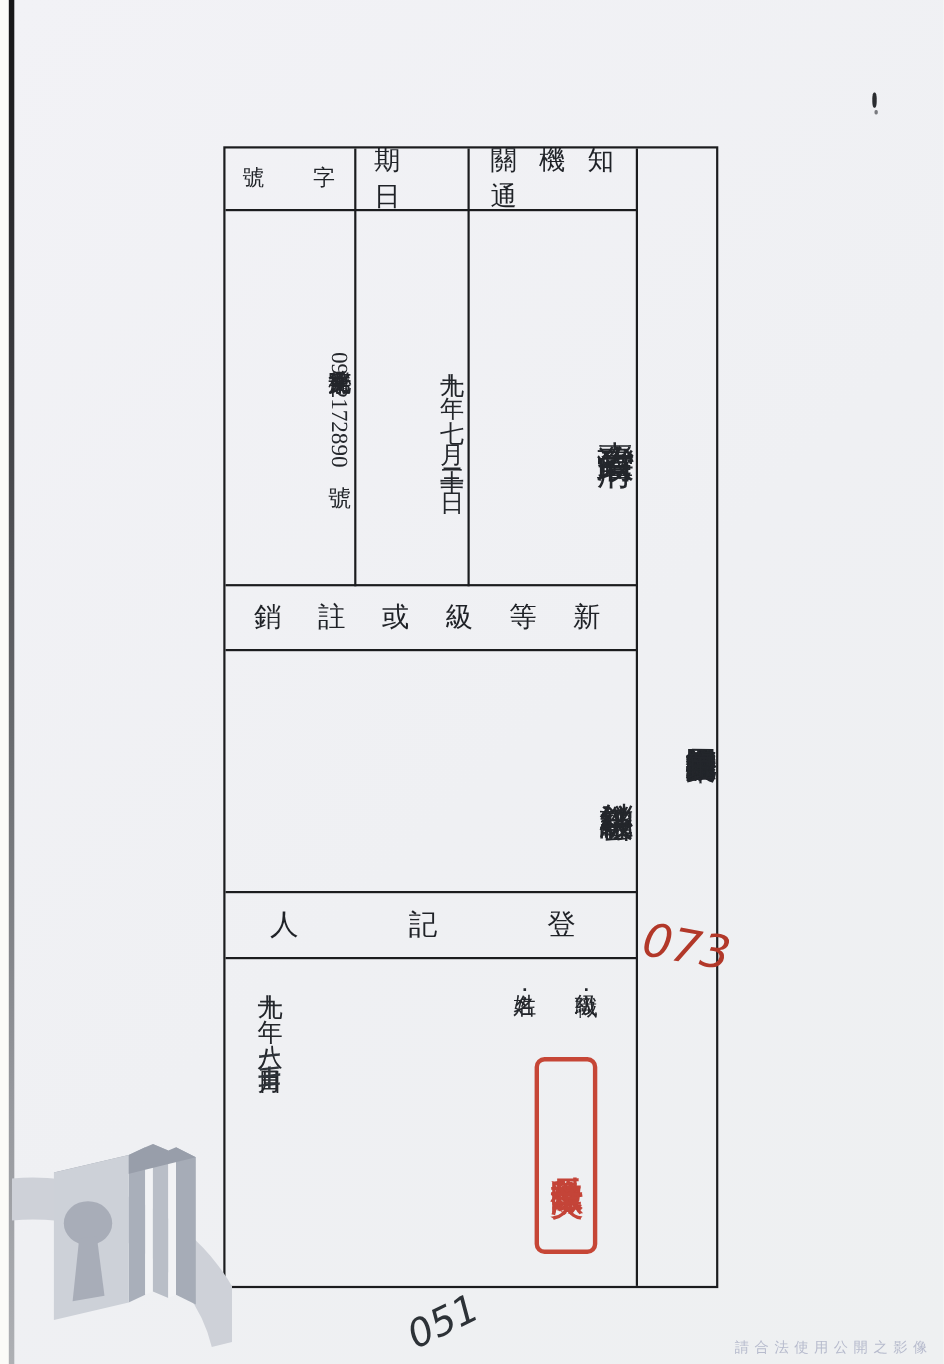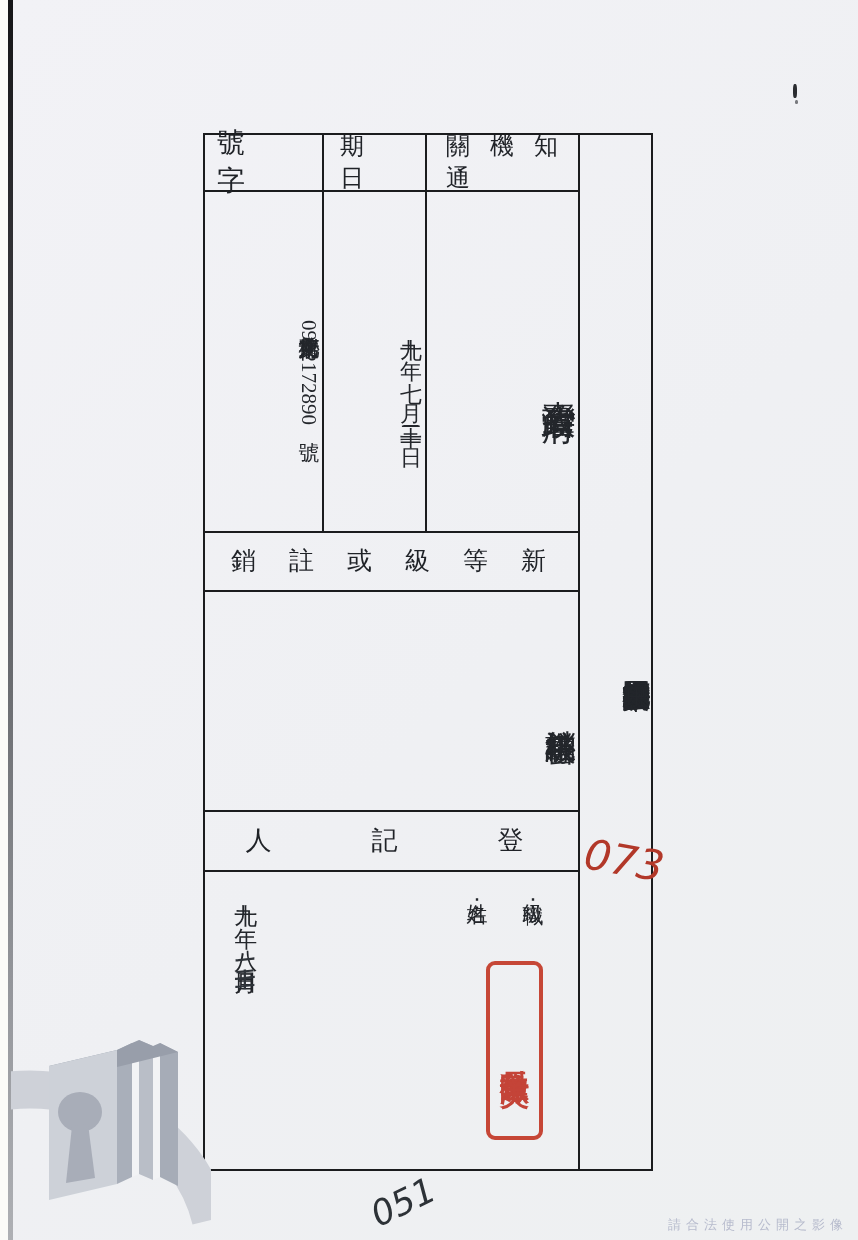--- a/index.html
+++ b/index.html
@@ -86,21 +86,21 @@
   <div class="line vline" style="left:117px; top:0; height:398px;"></div>
   <div class="line vline" style="left:220px; top:0; height:398px;"></div>
   <div class="line vline" style="left:373px; top:0; height:1034px;"></div>
   <div class="line hline" style="left:0; top:55px;  width:375px;"></div>
   <div class="line hline" style="left:0; top:396px; width:375px;"></div>
   <div class="line hline" style="left:0; top:455px; width:375px;"></div>
   <div class="line hline" style="left:0; top:675px; width:375px;"></div>
   <div class="line hline" style="left:0; top:735px; width:375px;"></div>
 </div>
 
-<div class="htext" style="left:205px; top:135px; width:115px; height:53px; font-size:28px; letter-spacing:12px; padding-left:12px;">號　字</div>
+<div class="htext" style="left:205px; top:135px; width:115px; height:53px; font-size:20px; letter-spacing:12px; padding-left:12px;">號　字</div>
 <div class="htext" style="left:324px; top:135px; width:99px; height:53px; font-size:24px; letter-spacing:16px; padding-left:16px;">期 日</div>
 <div class="htext" style="left:427px; top:135px; width:149px; height:53px; font-size:24px; letter-spacing:7px; padding-left:19px;">關 機 知 通</div>
 
 <div class="vtext vcell" style="left:205px; top:190px; width:115px; height:339px; padding-top:26px; font-size:21px;">九十府秘文字第0902172890號</div>
 <div class="vtext vcell" style="left:324px; top:190px; width:99px; height:339px; padding-top:32px; font-size:22px;">九十　年　七　月　二十三　日</div>
 <div class="vtext vcell" style="left:427px; top:190px; width:149px; height:339px; padding-top:38px; font-size:34px; letter-spacing:2px;">臺灣省政府</div>
 
 <div class="htext" style="left:205px; top:533px; width:371px; height:55px; font-size:25px; letter-spacing:4px;">銷　註　或　級　等　新</div>
 <div class="vtext vcell" style="left:205px; top:590px; width:371px; height:218px; padding-top:17px; font-size:31px; letter-spacing:1px;">註銷機密等級</div>
 

